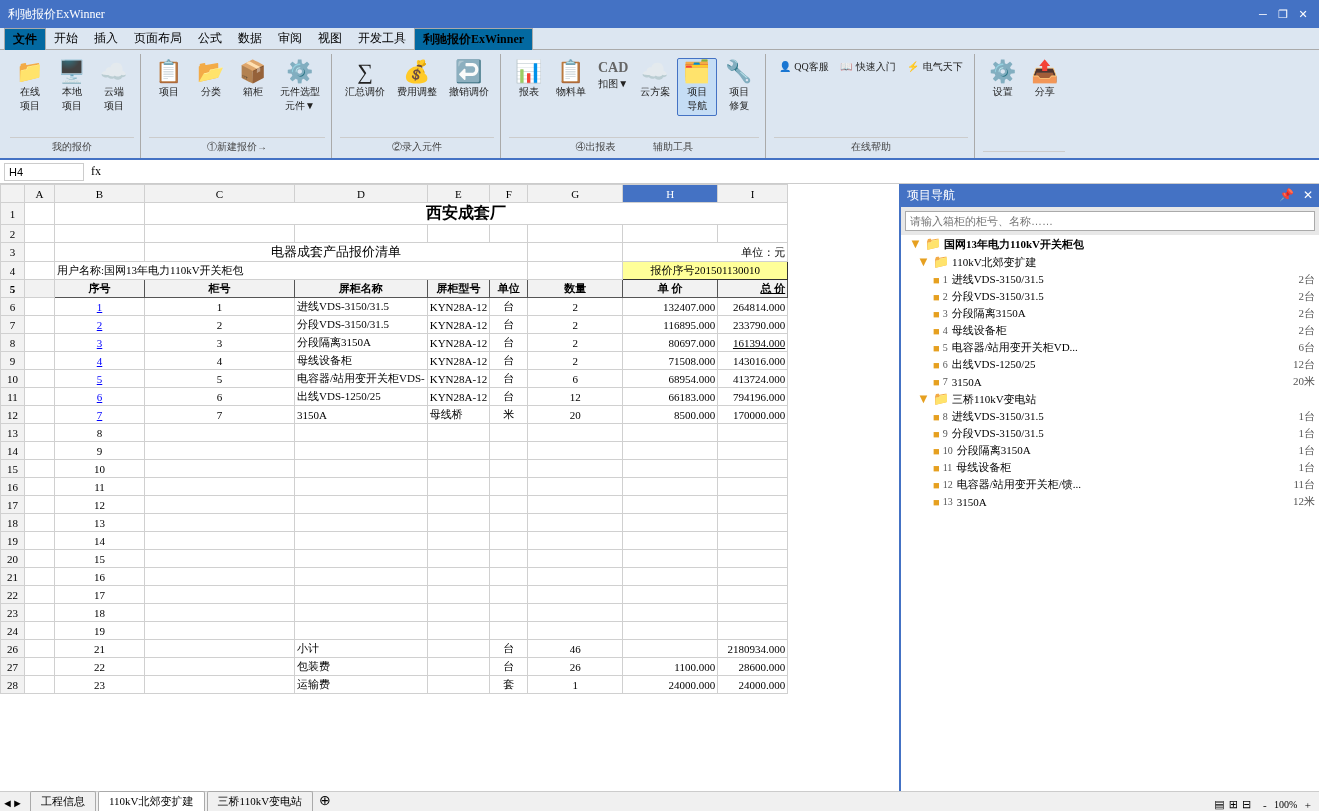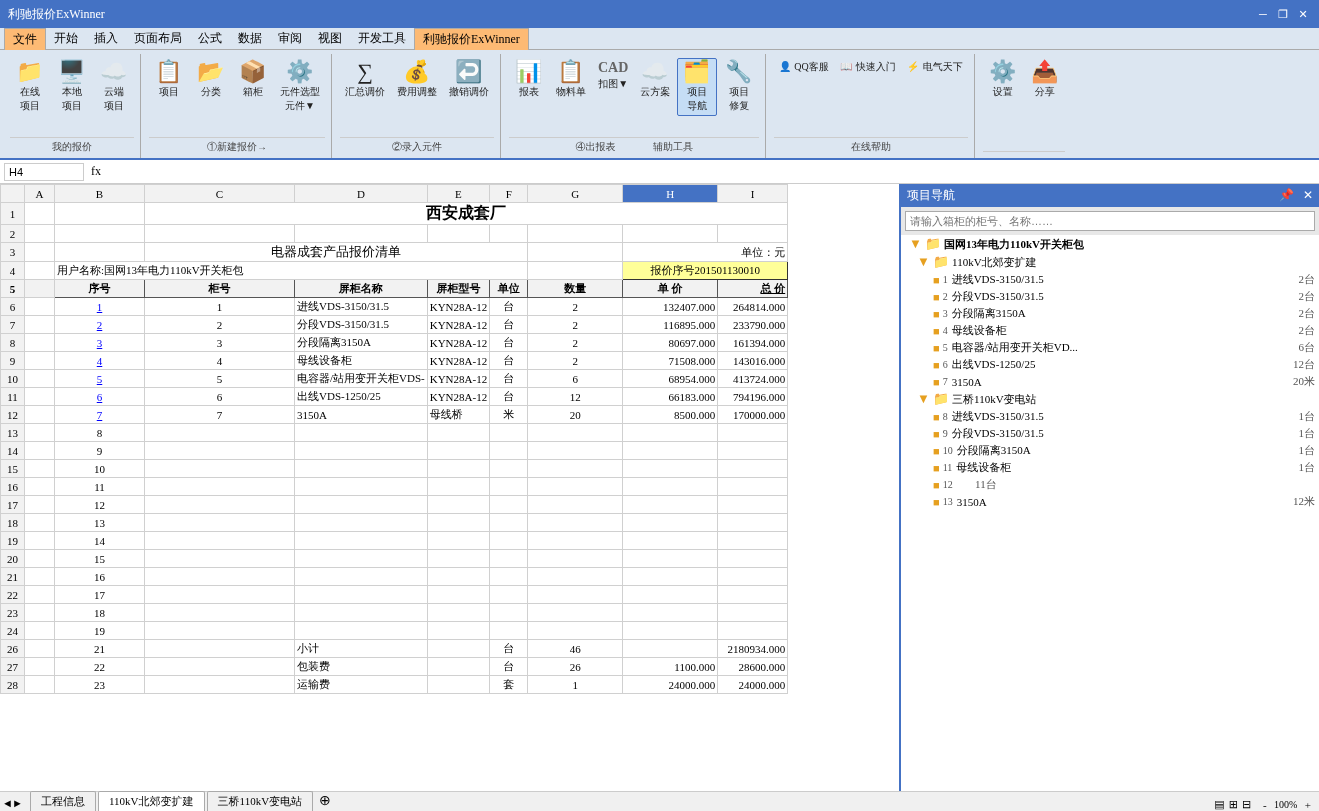--- a/index.html
+++ b/index.html
@@ -27,21 +27,21 @@
       align-items: center;
       padding: 0 4px;
       border-bottom: 1px solid #aaa;
     }
     .menu-item {
       padding: 2px 8px;
       cursor: pointer;
       font-size: 12px;
       color: #000;
     }
-    .menu-item.active { background: #fdba74; border: 1px solid #aaa; border-bottom: none; }
+    .menu-item.active { background: #0369a1; border: 1px solid #aaa; border-bottom: none; font-weight: bold; }
 
     
     .ribbon {
       background: #dce6f1;
       border-bottom: 2px solid #4472c4;
       display: flex;
       padding: 4px 4px 0;
       gap: 2px;
       height: 110px;
     }
@@ -504,21 +504,21 @@
           <tr>
             <td class="row-header">8</td>
             <td></td>
             <td style="text-align:center;color:blue;text-decoration:underline;cursor:pointer;">3</td>
             <td style="text-align:center;">3</td>
             <td>分段隔离3150A</td>
             <td>KYN28A-12</td>
             <td style="text-align:center;">台</td>
             <td style="text-align:center;">2</td>
             <td style="text-align:right;">80697.000</td>
-            <td style="text-align:right;">161394.000</td>
+            <td style="text-align:right;text-decoration:underline;">161394.000</td>
           </tr>
 
           <tr>
             <td class="row-header">9</td>
             <td></td>
             <td style="text-align:center;color:blue;text-decoration:underline;cursor:pointer;">4</td>
             <td style="text-align:center;">4</td>
             <td>母线设备柜</td>
             <td>KYN28A-12</td>
             <td style="text-align:center;">台</td>
@@ -853,20 +853,21 @@
       </div>
       <div class="tree-node" style="padding-left:32px;">
         <span class="item-icon tree-icon" style="color:#e6a020;">■</span>
         <span style="color:#555;margin-right:4px;font-size:10px;">11</span>
         <span class="tree-text">母线设备柜</span>
         <span class="tree-count">1台</span>
       </div>
       <div class="tree-node" style="padding-left:32px;">
         <span class="item-icon tree-icon" style="color:#e6a020;">■</span>
         <span style="color:#555;margin-right:4px;font-size:10px;">12</span>
+        <span class="tree-text">电容器/站用变开关柜/馈...</span>
         <span class="tree-count">11台</span>
       </div>
       <div class="tree-node" style="padding-left:32px;">
         <span class="item-icon tree-icon" style="color:#e6a020;">■</span>
         <span style="color:#555;margin-right:4px;font-size:10px;">13</span>
         <span class="tree-text">3150A</span>
         <span class="tree-count">12米</span>
       </div>
     </div>
   </div>

